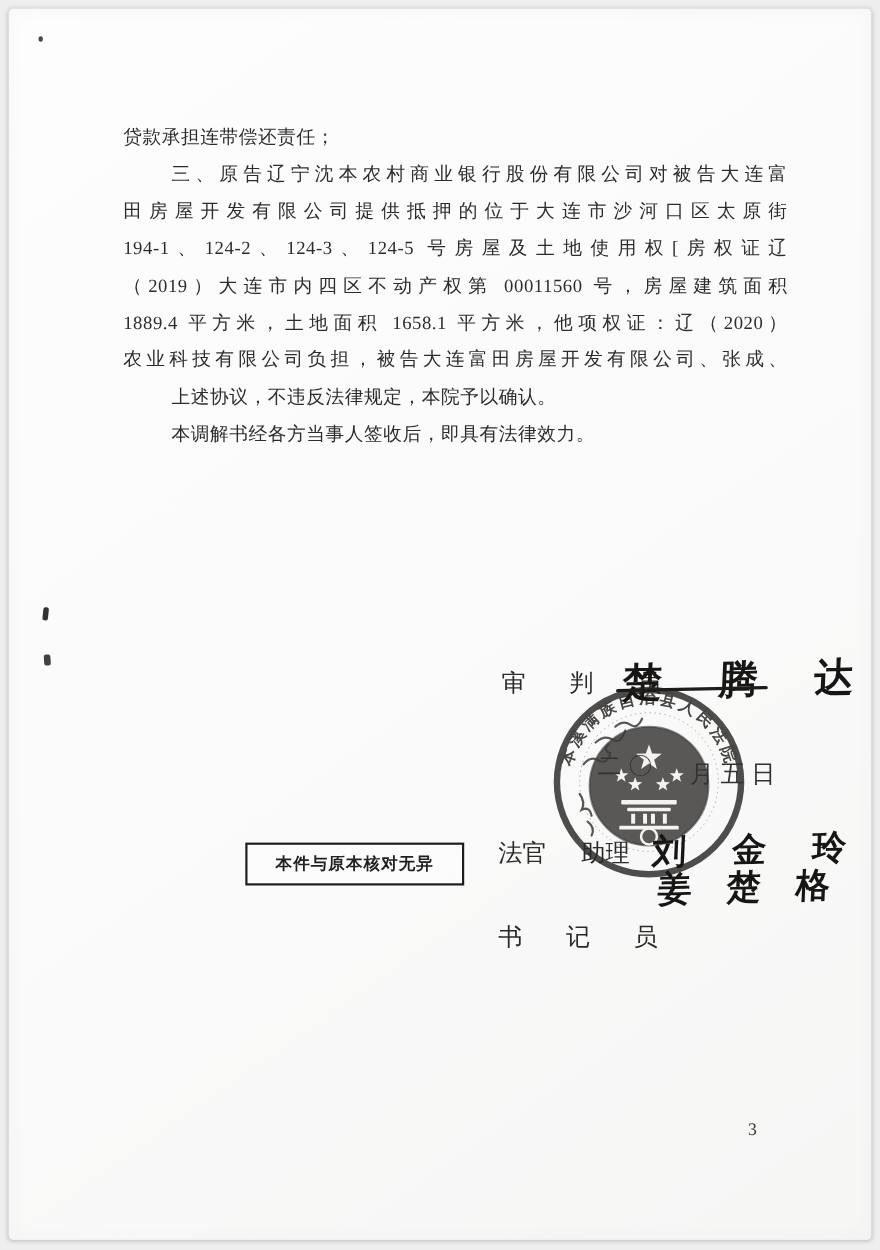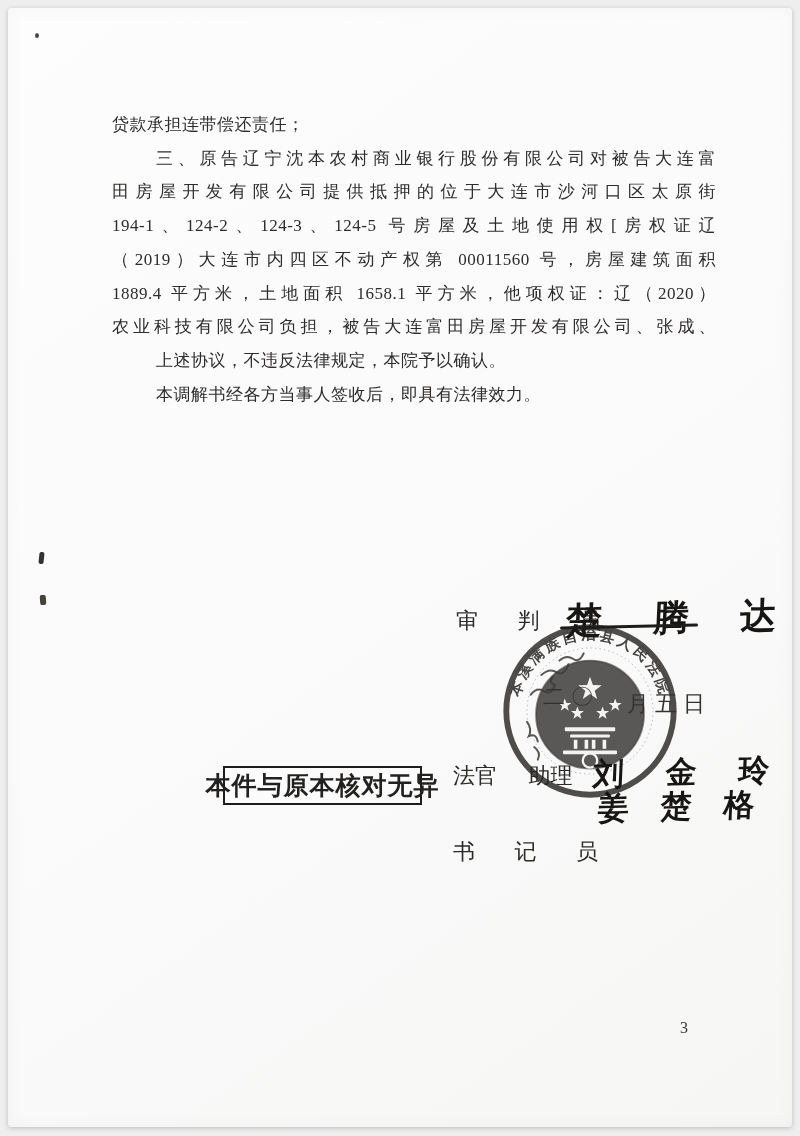--- a/index.html
+++ b/index.html
@@ -52,21 +52,21 @@
     transform: rotate(-1.2deg); border-radius: 2px; z-index: 3;
   }
   
   .seal { position: absolute; left: 492px; top: 613px; width: 180px; height: 180px; z-index: 2; opacity: 0.93; }
   
   .stamp {
     position: absolute; left: 215px; top: 758px;
     width: 199px; height: 39px;
     border: 2.5px solid #1e1d1c;
     display: flex; align-items: center; justify-content: center;
-    font-size: 25px; font-weight: 600; color: #222120;
+    font-size: 15px; font-weight: 600; color: #222120;
     letter-spacing: 1px; white-space: nowrap;
     background: rgba(255,255,255,0.4);
     z-index: 3;
   }
   
   .pagenum { position: absolute; left: 672px; top: 1011px; font-size: 16px; color: #3a3836; }
   
   .mark { position: absolute; background: #4a4845; }
   .mark-dot { left: 27px; top: 25px; width: 4px; height: 5px; border-radius: 50%; }
   .mark-tick1 { left: 31px; top: 544px; width: 5px; height: 12px; transform: rotate(6deg); border-radius: 2px; background:#33312f;}

